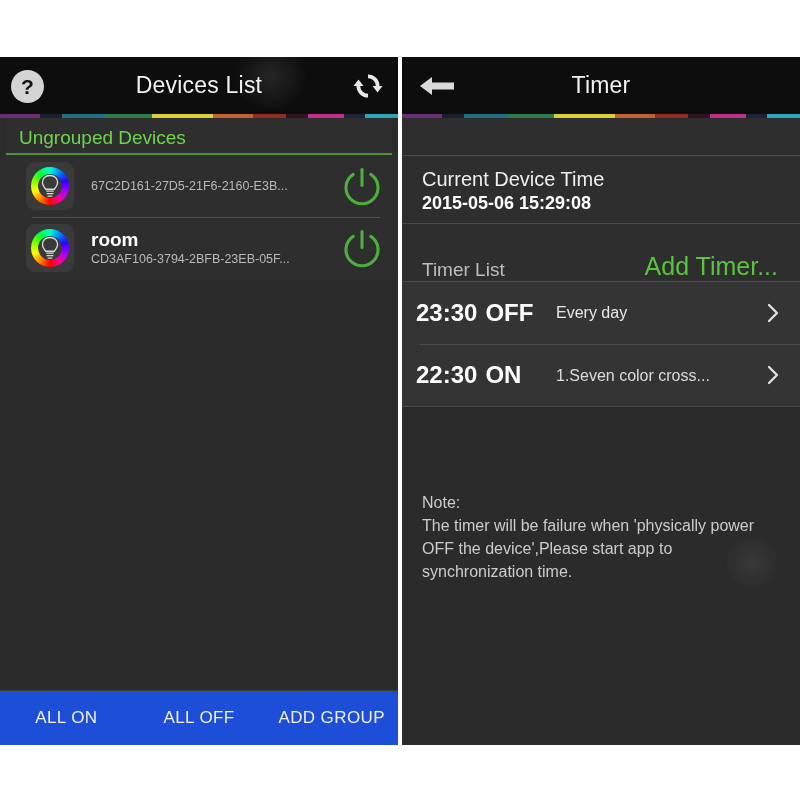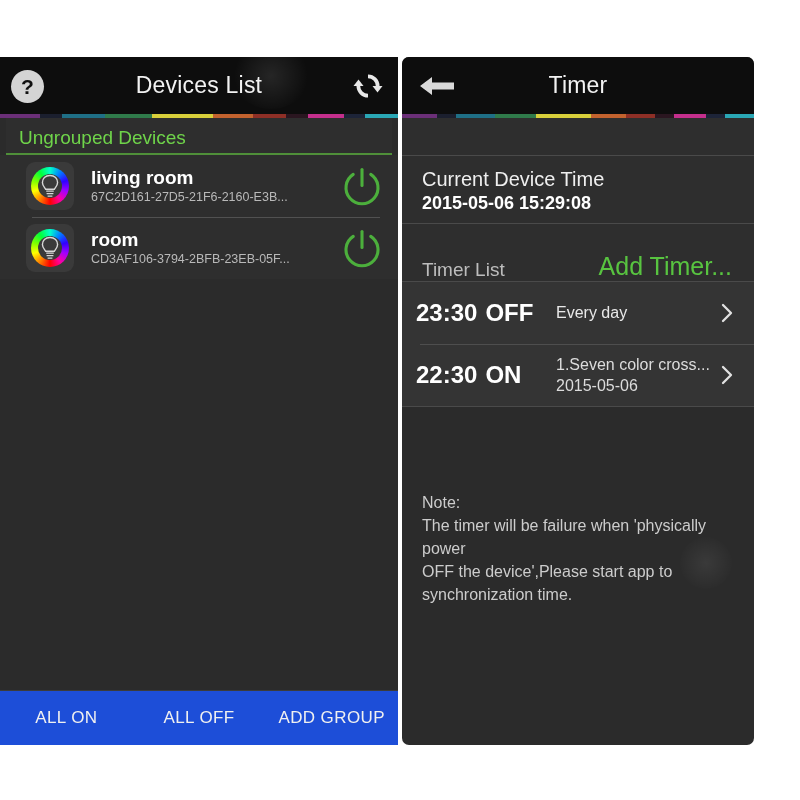--- a/index.html
+++ b/index.html
@@ -17,21 +17,21 @@
 
   
   .panel {
     position: absolute;
     top: 57px;
     height: 688px;
     background: #2b2b2b;
     overflow: hidden;
   }
   #left-panel  { left: 0px;   width: 398px; }
-  #right-panel { left: 402px; width: 352px; border-radius: 7px; }
+  #right-panel { left: 402px; width: 398px; }
 
   
   .titlebar {
     position: relative;
     height: 57px;
     background: #0d0d0d;
   }
   .titlebar-title {
     position: absolute;
     left: 0; right: 0; top: 0;
@@ -335,21 +335,20 @@
 
       <div class="device-row">
         <div class="bulb-tile">
           <div class="bulb-ring"></div>
           <svg class="bulb-glyph" viewBox="0 0 20 25">
             <path d="M10 1.5 C5.3 1.5 2.4 4.6 2.4 8.4 C2.4 11.4 4.4 13.3 5.6 15.2 L14.4 15.2 C15.6 13.3 17.6 11.4 17.6 8.4 C17.6 4.6 14.7 1.5 10 1.5 Z" fill="none" stroke="#d8d8d8" stroke-width="1.4"></path>
             <path d="M6.2 17.2 L13.8 17.2 M6.6 19.6 L13.4 19.6 M7.6 22.2 L12.4 22.2" stroke="#d8d8d8" stroke-width="1.3" fill="none"></path>
           </svg>
         </div>
         <div class="device-text">
-          <div class="device-name">living room</div>
           <div class="device-id">67C2D161-27D5-21F6-2160-E3B...</div>
         </div>
         <div class="power-btn">
           <svg viewBox="0 0 44 44" width="44" height="44">
             <path d="M13.2 10.4 A16 16 0 1 0 30.8 10.4" fill="none" stroke="#4caf3c" stroke-width="3.1" stroke-linecap="round"></path>
             <line x1="22" y1="5.5" x2="22" y2="21.5" stroke="#4caf3c" stroke-width="3.1" stroke-linecap="round"></line>
           </svg>
         </div>
       </div>
 
@@ -434,21 +433,20 @@
             </svg>
         </div>
       </div>
 
       <div class="timer-row">
         <div class="timer-time">
           <span>22:30</span><span class="act">ON</span>
         </div>
         <div class="timer-detail">
           <div class="timer-sub">1.Seven color cross...</div>
-          <div class="timer-sub">2015-05-06</div>
         </div>
         <div class="chevron">
           <svg viewBox="0 0 14 22" width="14" height="22">
               <path d="M3 3 L11 11 L3 19" fill="none" stroke="#e2e2e2" stroke-width="2.3" stroke-linecap="round" stroke-linejoin="round"></path>
             </svg>
         </div>
       </div>
     </div>
 
     <div class="timer-filler"></div>

